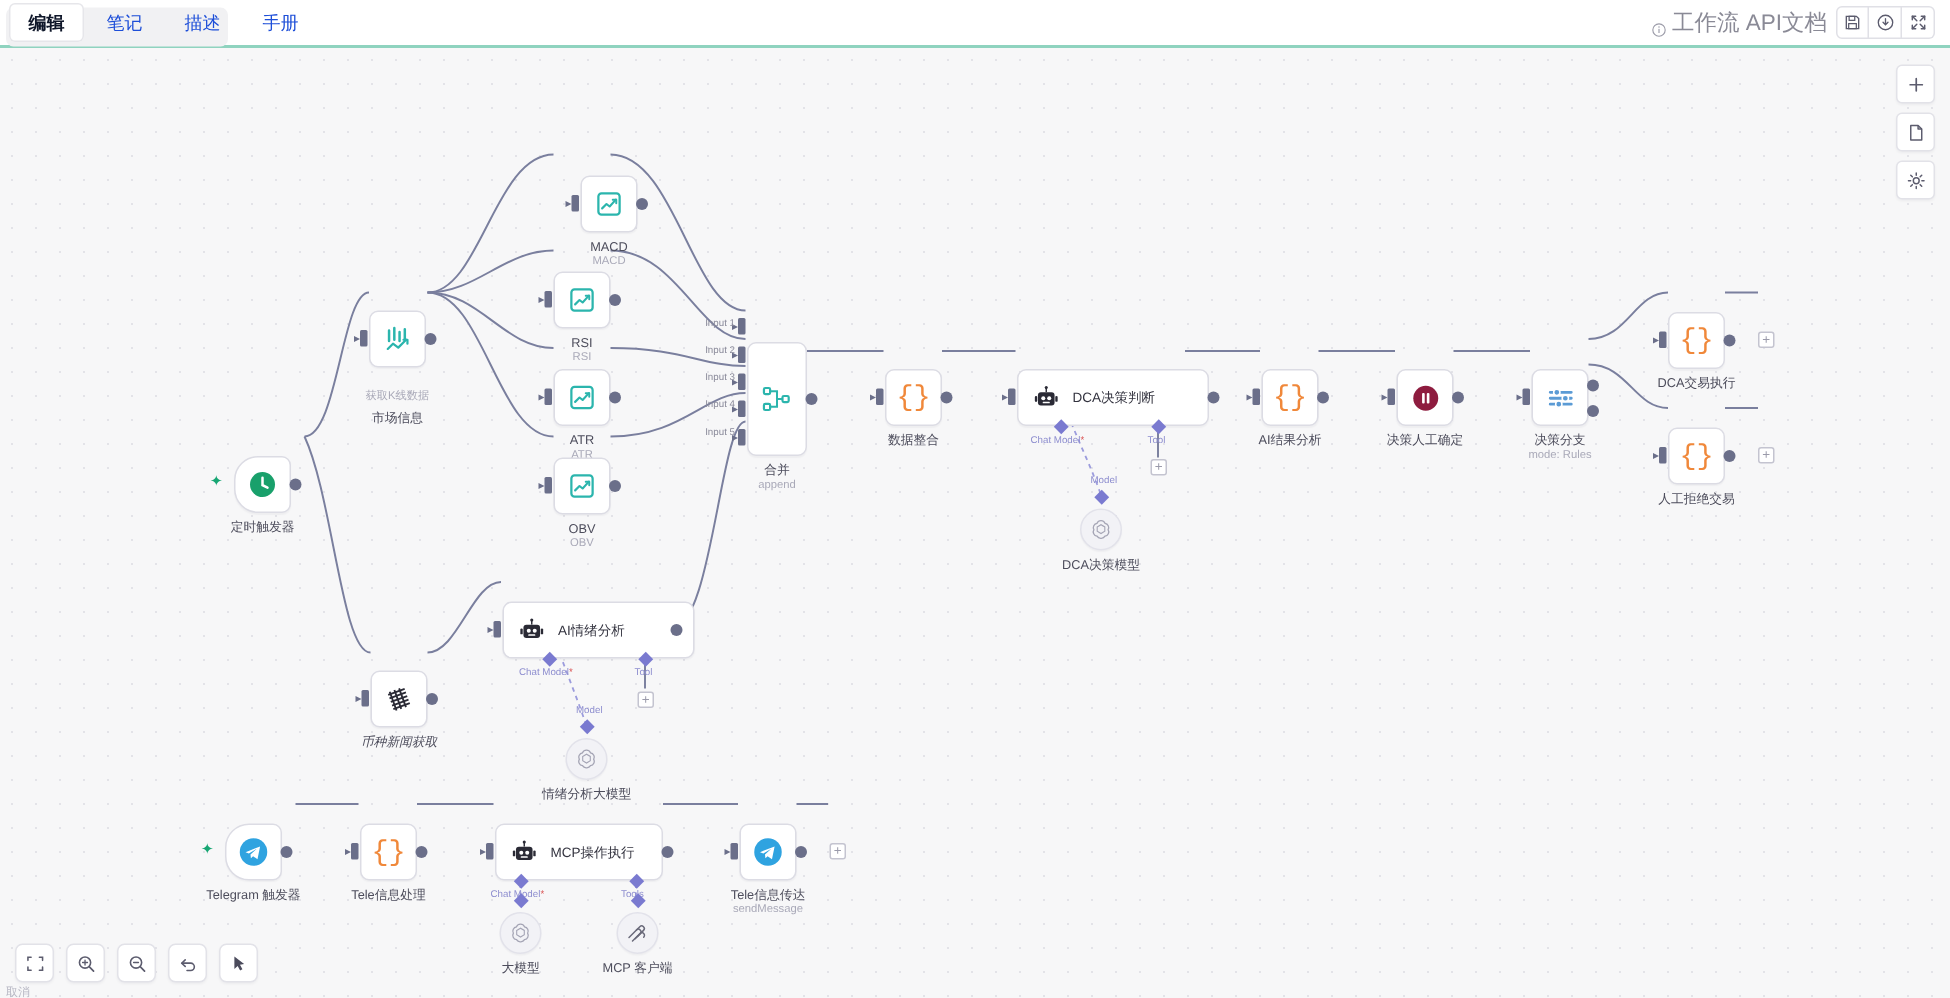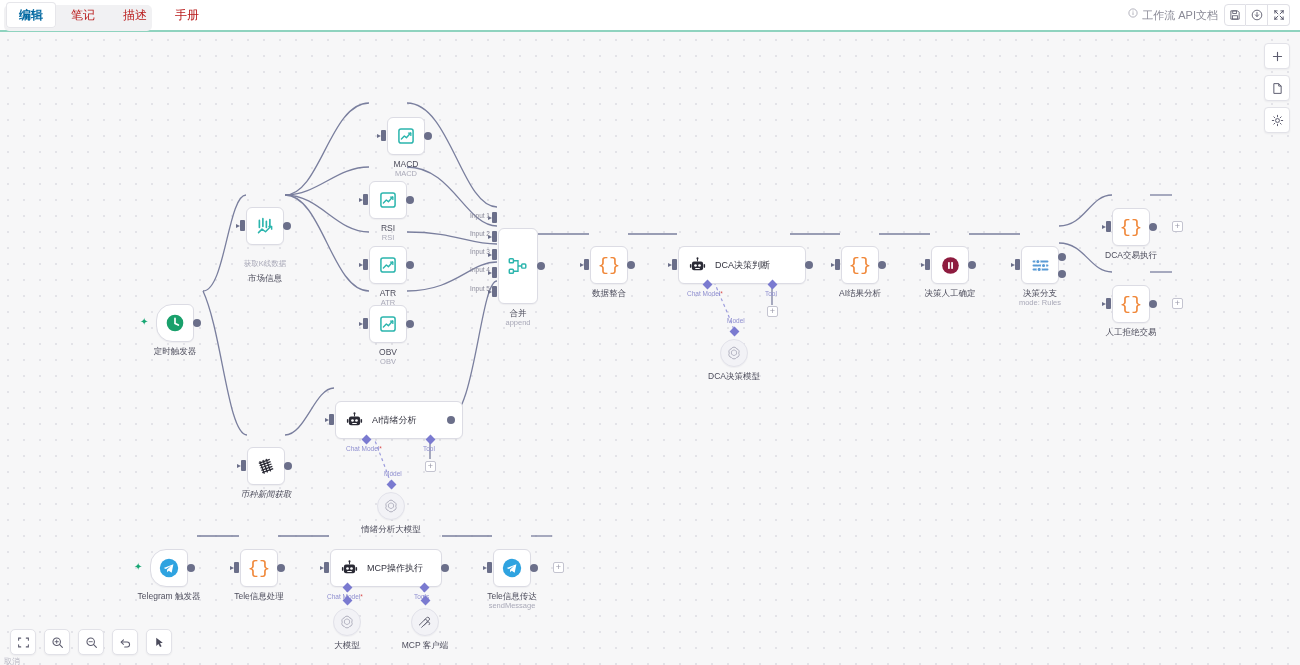--- a/index.html
+++ b/index.html
@@ -11,33 +11,33 @@
   #app { position: relative; width: 1300px; height: 665px; }
 
   
   .header {
     position: absolute; top: 0; left: 0; width: 1300px; height: 32px;
     background: #ffffff; border-bottom: 2px solid #8fd3bf;
     display: flex; align-items: center; z-index: 40;
   }
   .tabs { display: flex; align-items: center; padding-left: 6px; gap: 2px; }
   .tab {
-    font-size: 12px; color: #b91c1c; padding: 6px 13px; border-radius: 4px;
+    font-size: 12px; color: #1d4ed8; padding: 6px 13px; border-radius: 4px;
     cursor: pointer; white-space: nowrap; line-height: 14px;
   }
-  .tab.active { background: #ffffff; box-shadow: 0 0 0 1px #e6e6ea inset; color: #0369a1; font-weight: 600; }
+  .tab.active { background: #ffffff; box-shadow: 0 0 0 1px #e6e6ea inset; color: #0f172a; font-weight: 600; }
   .tabs-bg {
     position:absolute; left:4px; top:3px; width:148px; height:26px;
     background:#f1f1f3; border-radius:5px; z-index:-1;
   }
   .header-right {
     margin-left: auto; display: flex; align-items: center; gap: 6px; padding-right: 10px;
   }
   .api-doc {
-    display: flex; align-items: flex-start; gap: 4px; font-size: 11px; color: #8a8a96; cursor: pointer;
+    display: flex; align-items: flex-end; gap: 4px; font-size: 15px; color: #8a8a96; cursor: pointer;
   }
   .hbtns { display: flex; }
   .hbtn {
     width: 22px; height: 22px; border: 1px solid #e0e0e6; background: #fff;
     display: flex; align-items: center; justify-content: center; cursor: pointer;
   }
   .hbtn:first-child { border-radius: 4px 0 0 4px; }
   .hbtn:last-child { border-radius: 0 4px 4px 0; }
   .hbtn + .hbtn { border-left: none; }
 

